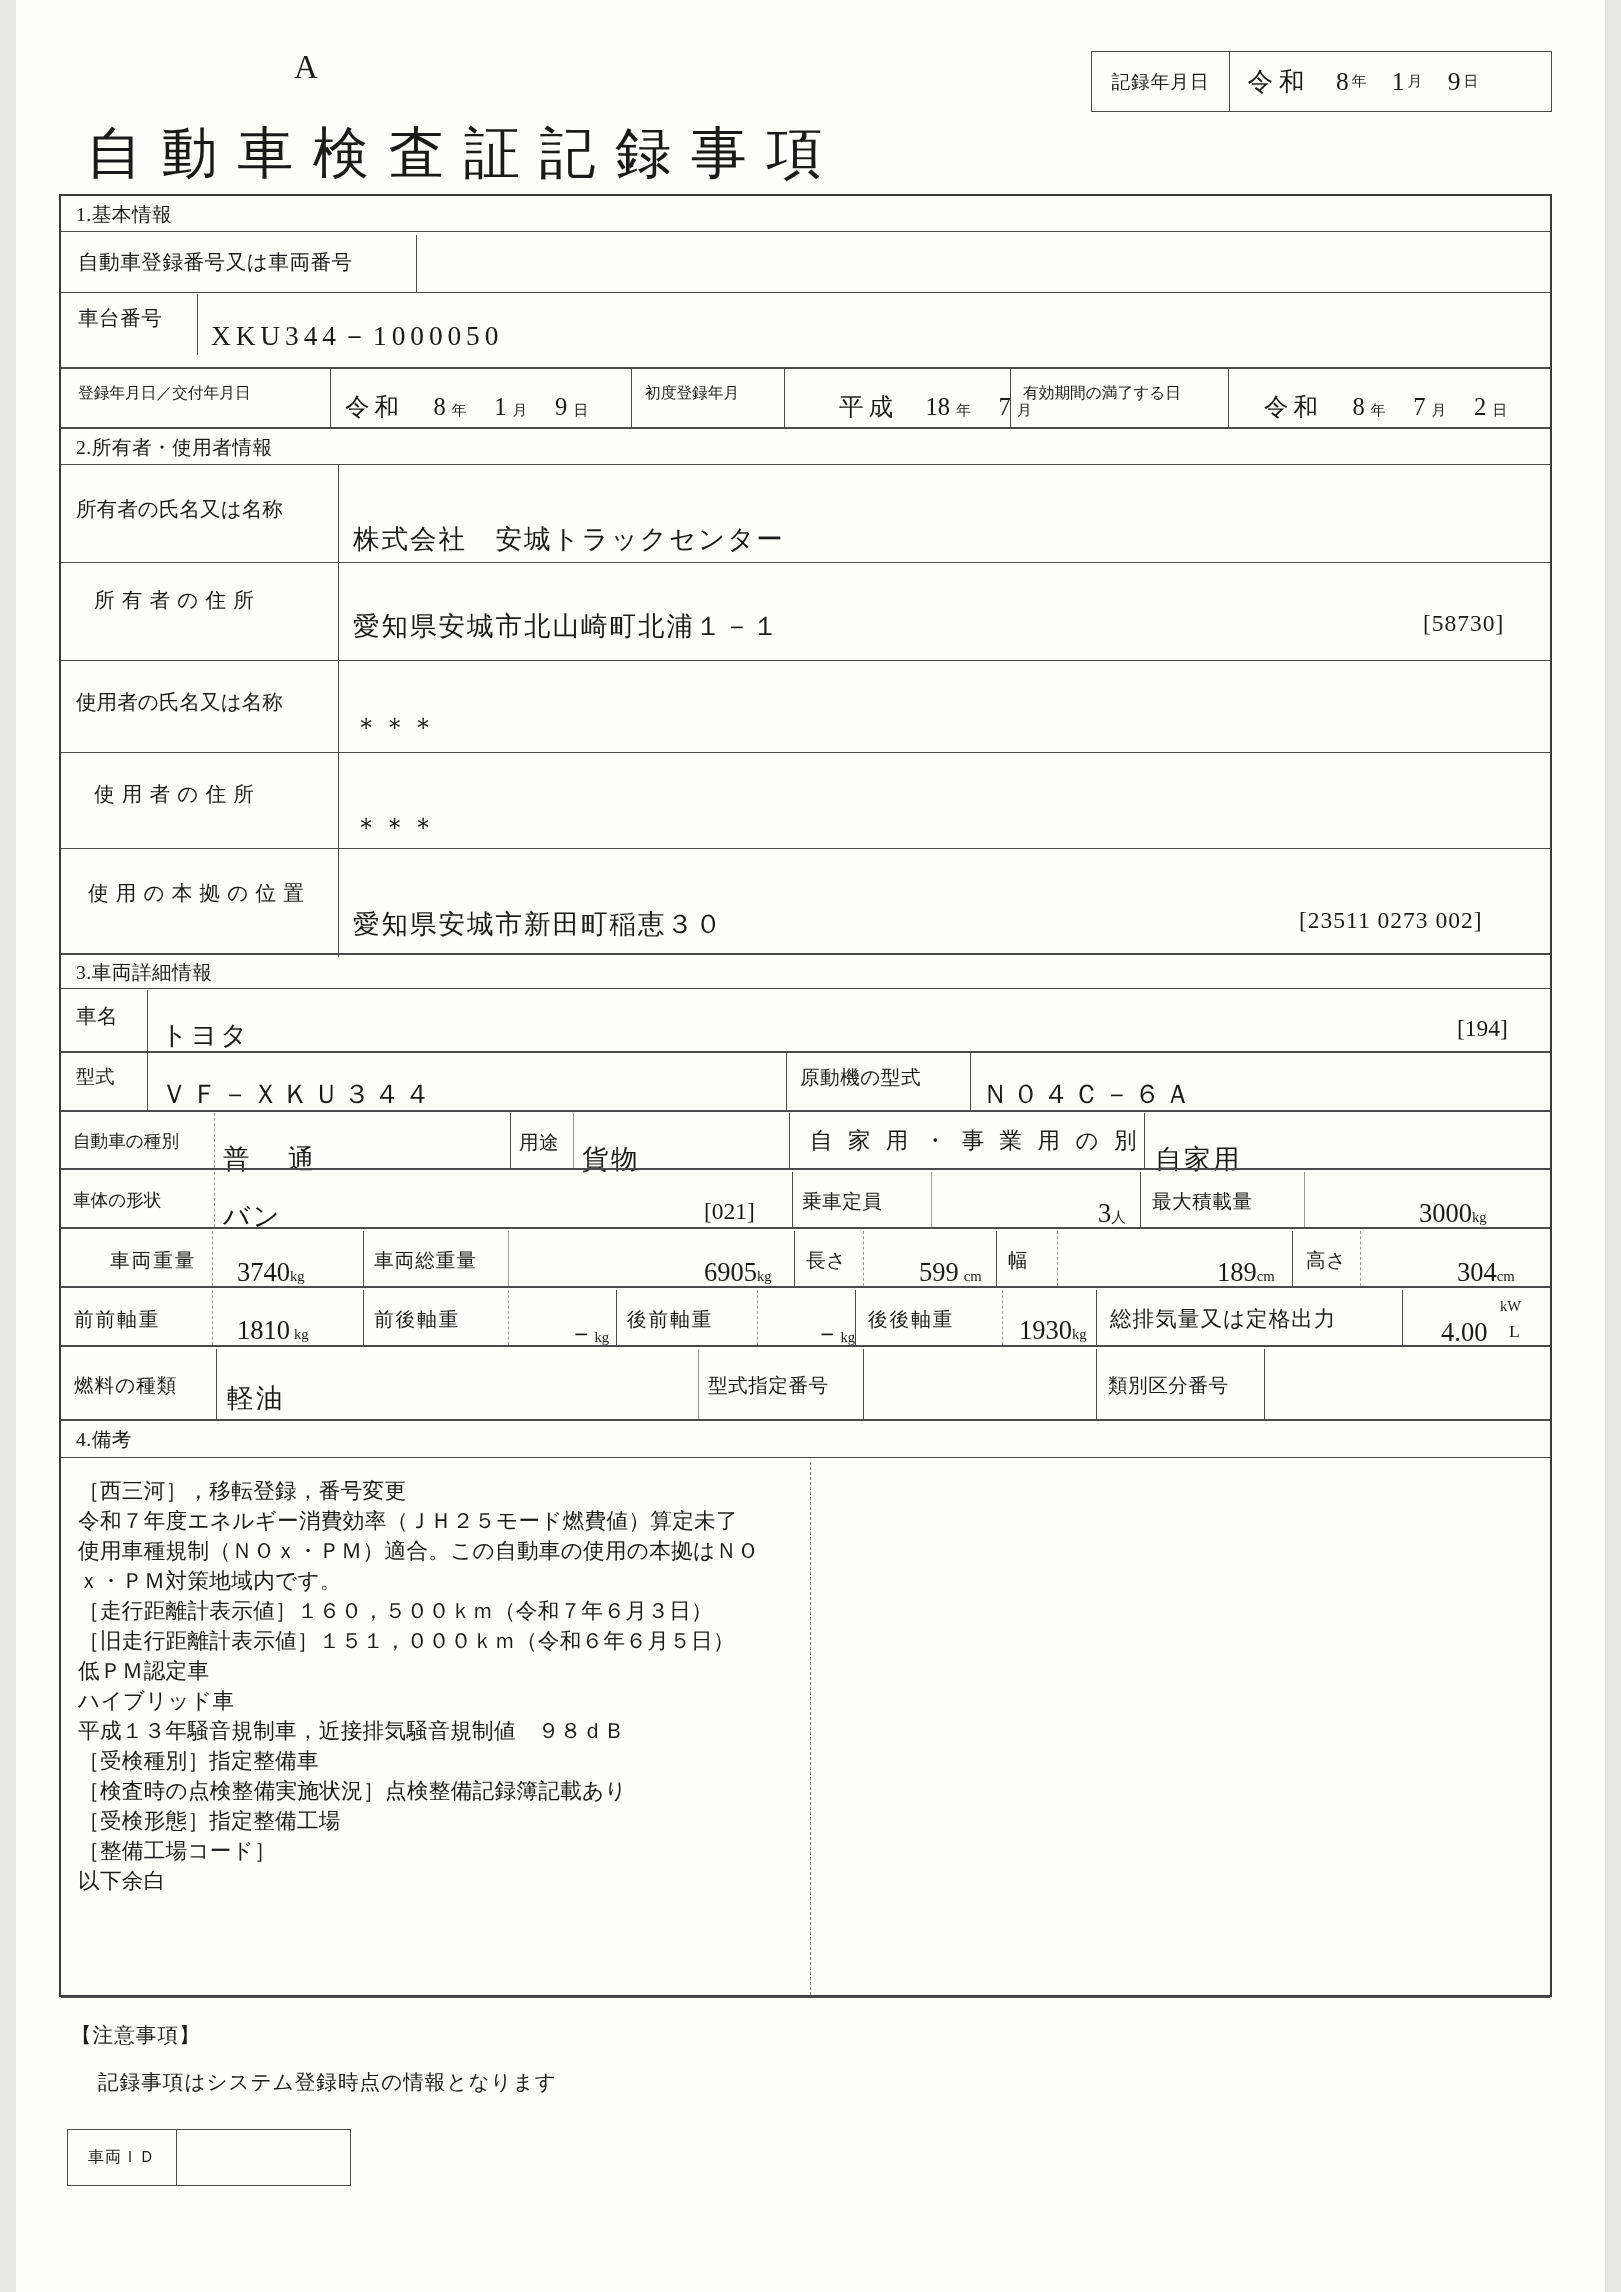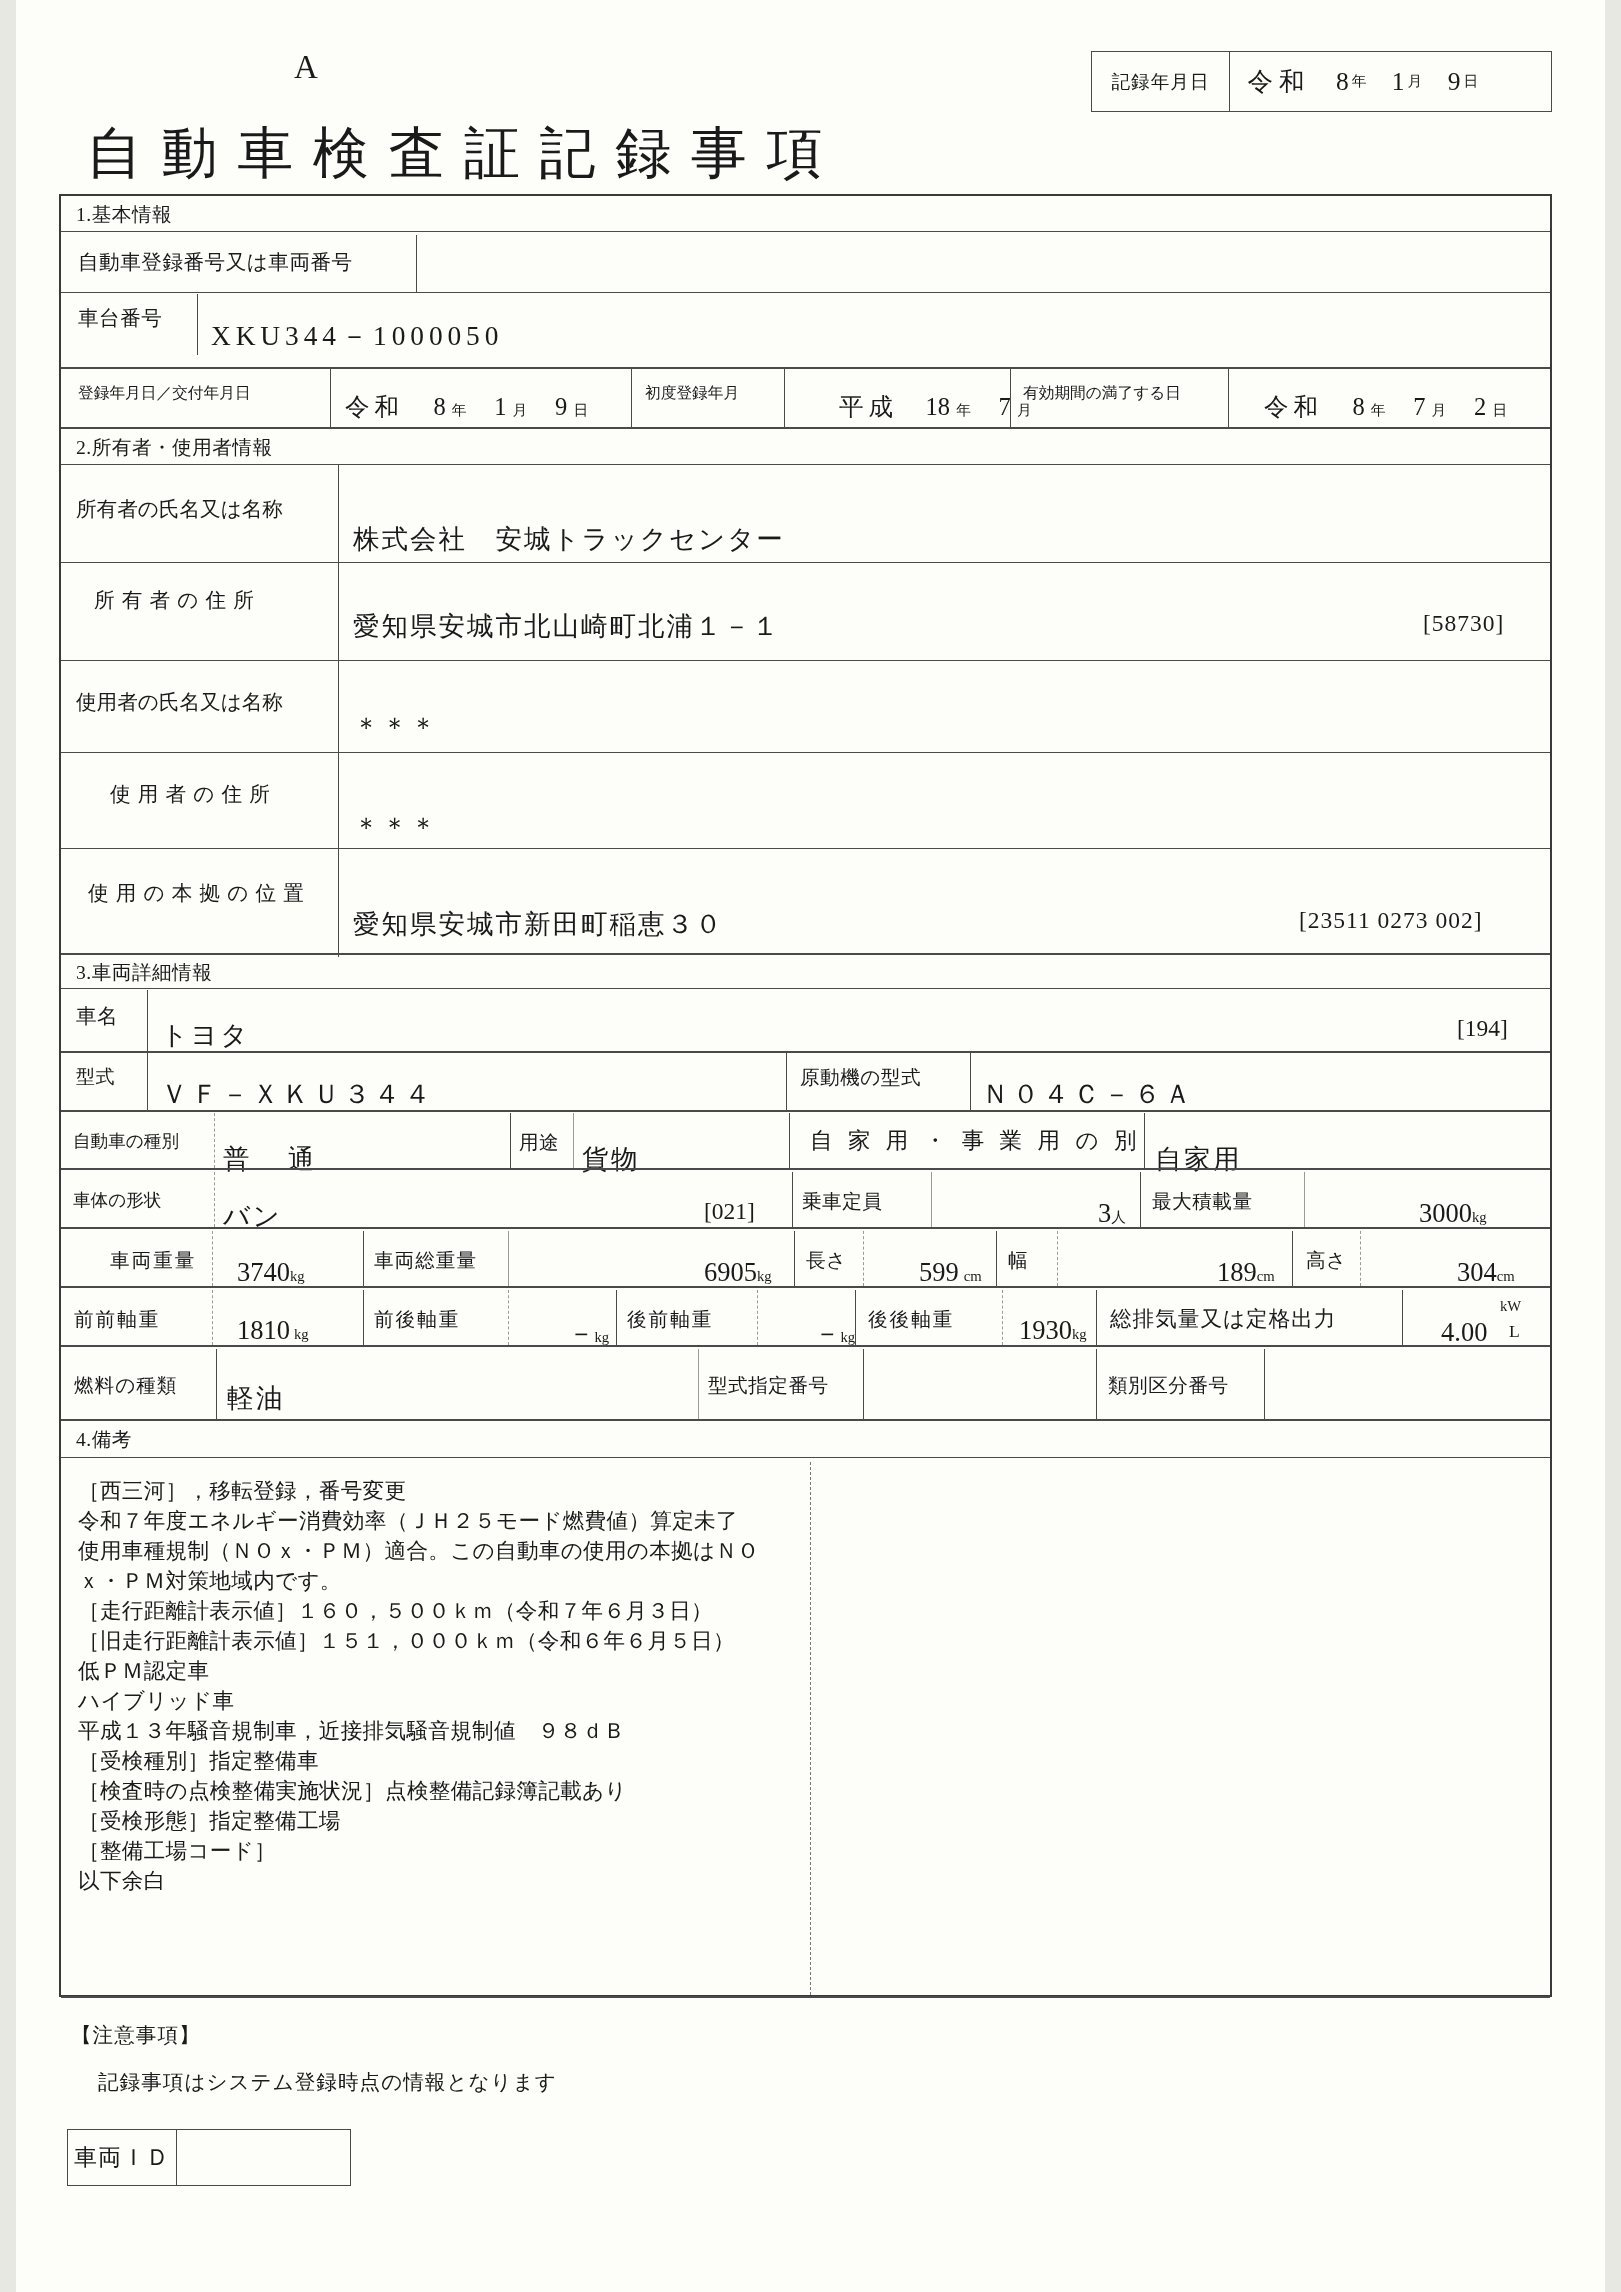--- a/index.html
+++ b/index.html
@@ -109,21 +109,21 @@
   #notice-tx { left: 98px; top: 2068px; font-size: 20.6px; letter-spacing: 1px; }
   #vid-box {
     left: 67px; top: 2129px;
     width: 284px; height: 57px;
     display: flex; align-items: stretch;
   }
   #vid-label {
     width: 108px;
     border-right: 1.5px solid #4a4a4a;
     display: flex; align-items: center; justify-content: center;
-    font-size: 23px; letter-spacing: 1px;
+    font-size: 16px; letter-spacing: 1px;
   }
   #vid-value { flex: 1; }
 
   
   .scan-edge { position: absolute; background: #e8e8e2; }
 </style>
 </head>
 <body>
 
 <div id="page">
@@ -210,21 +210,21 @@
 
   <div class="abs" style="left:94px;top:586px;font-size:20.6px;letter-spacing:1px;">所 有 者 の 住 所</div>
   <div class="abs val" style="left:353px;top:608px;font-size:26.5px;letter-spacing:2px;">愛知県安城市北山崎町北浦１－１</div>
   <div class="abs" style="left:1423px;top:610px;font-size:23.5px;letter-spacing:1px;">[58730]</div>
   <div class="hline" style="left:61px;top:660px;width:1489px;"></div>
 
   <div class="abs" style="left:76px;top:688px;font-size:20.6px;letter-spacing:0px;">使用者の氏名又は名称</div>
   <div class="abs val" style="left:353px;top:709px;font-size:26.5px;letter-spacing:2px;">＊＊＊</div>
   <div class="hline" style="left:61px;top:752px;width:1489px;"></div>
 
-  <div class="abs" style="left:94px;top:780px;font-size:20.6px;letter-spacing:1px;margin-left:16px;">使 用 者 の 住 所</div>
+  <div class="abs" style="left:94px;top:780px;font-size:20.6px;letter-spacing:1px;">使 用 者 の 住 所</div>
   <div class="abs val" style="left:353px;top:809px;font-size:26.5px;letter-spacing:2px;">＊＊＊</div>
   <div class="hline" style="left:61px;top:848px;width:1489px;"></div>
 
   <div class="abs" style="left:88px;top:879px;font-size:20.6px;letter-spacing:1px;">使 用 の 本 拠 の 位 置</div>
   <div class="abs val" style="left:353px;top:906px;font-size:26.5px;letter-spacing:2px;">愛知県安城市新田町稲恵３０</div>
   <div class="abs" style="left:1299px;top:907px;font-size:23.5px;letter-spacing:1px;">[23511 0273 002]</div>
   <div class="hline" style="left:61px;top:953px;width:1489px;border-top-width:2px;"></div>
 
   <div class="abs sect-hd" style="left:76px;top:959px;">3.車両詳細情報</div>
   <div class="hline" style="left:61px;top:988px;width:1489px;"></div>

